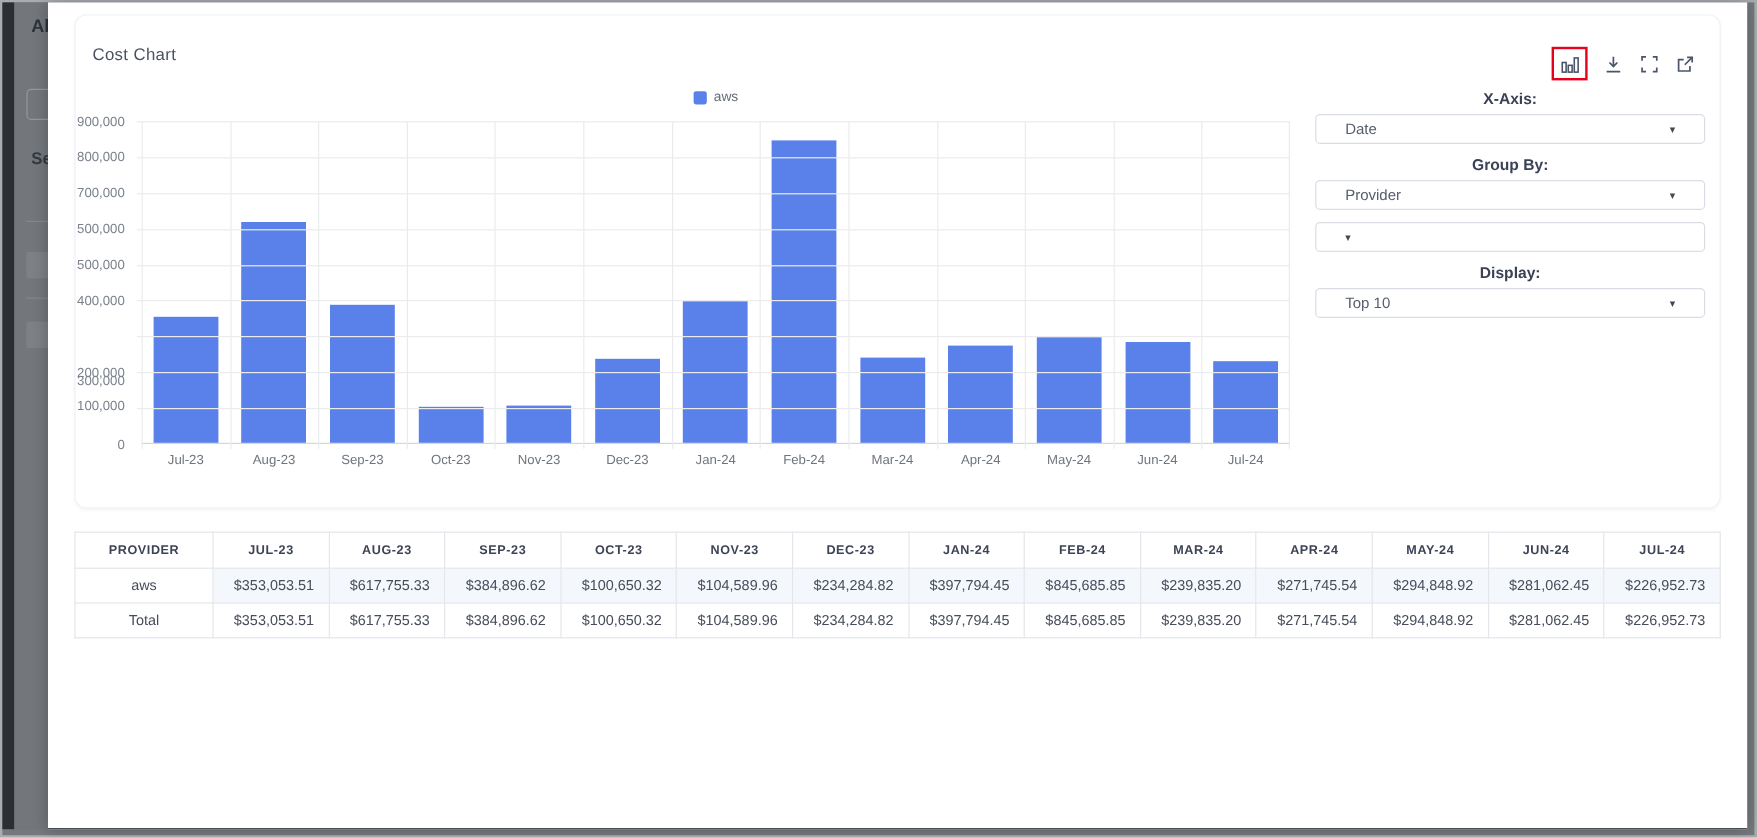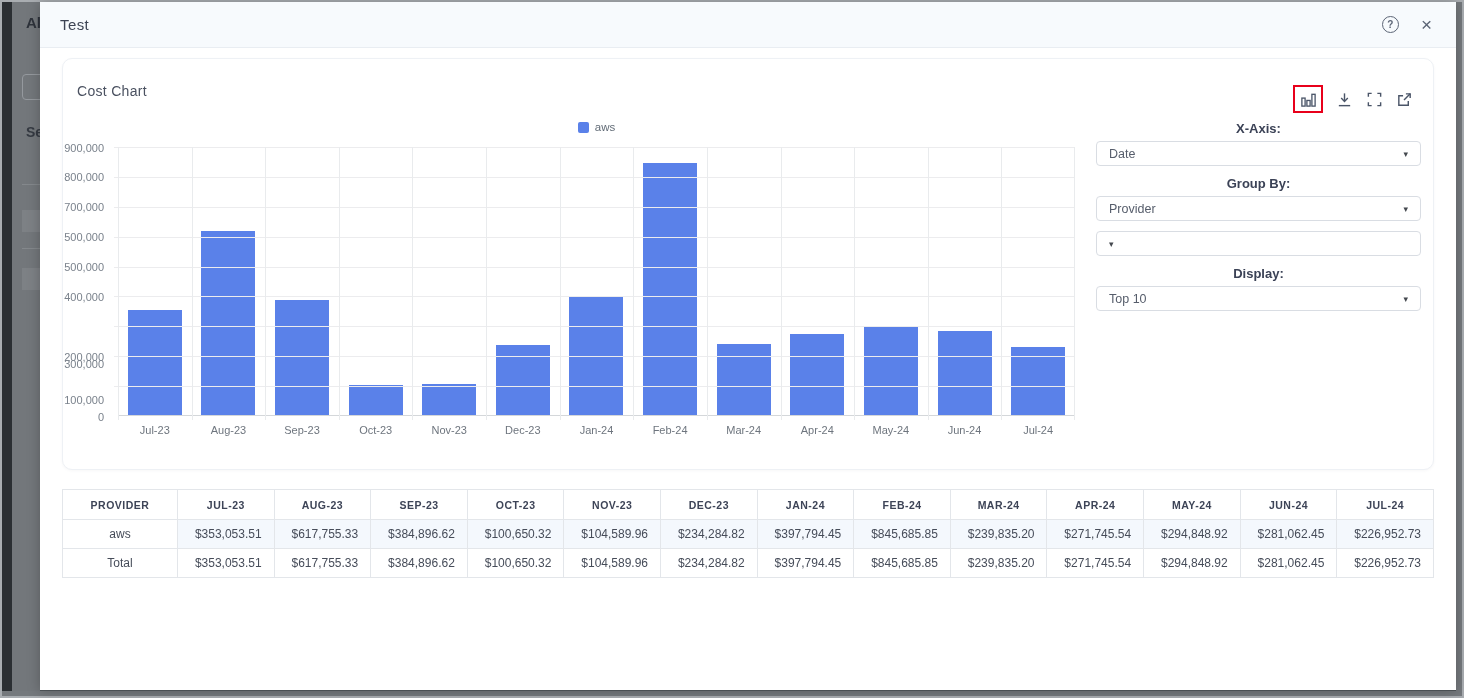--- a/index.html
+++ b/index.html
@@ -53,21 +53,21 @@
 
   .x-labels { position:absolute; left:55px; top:365px; width:957px; display:flex; }
   .x-labels span { flex:1; text-align:center; font-size:11px; color:#6e757e; }
 
   
   .controls { position:absolute; top:62px; right:12px; width:325px; }
   .ctl-group { margin-bottom:10px; }
   .ctl-label-row { display:flex; align-items:center; justify-content:center; margin-bottom:5px; }
   .ctl-label { font-size:13px; font-weight:bold; color:#3b4256; }
   .clear-all { font-size:12.5px; color:#4d7ce0; cursor:pointer; }
-  .select { height:25px; border:1px solid #d9dde3; border-radius:4px; background:#fff; display:flex; align-items:center; padding:0 12px; cursor:pointer; }
+  .select { height:25px; border:1px solid #d9dde3; border-radius:4px; background:#fff; display:flex; align-items:center; padding:0 24px; cursor:pointer; }
   .select-value { flex:1; font-size:12.5px; color:#565d6b; }
   .select-value.placeholder { color:#8d939e; }
   .caret { font-size:9px; color:#44494f; }
 
   
   .cost-table { width:100%; margin-top:19px; border-collapse:collapse; }
   .cost-table th, .cost-table td { border:1px solid #e3e6ea; }
   .cost-table th { height:30px; font-size:10.5px; font-weight:bold; letter-spacing:.5px; color:#3d4457; text-align:center; background:#fff; }
   .cost-table td { height:29px; font-size:12px; color:#464c59; text-align:right; padding-right:12px; background:#fff; }
   .cost-table td.row-label { text-align:center; padding-right:0; width:115px; }
@@ -84,26 +84,20 @@
     <div class="bg-frag-box"></div>
     <div class="bg-frag-sub">Se</div>
     <div class="bg-line" style="top:182px"></div>
     <div class="bg-row" style="top:208px"></div>
     <div class="bg-line" style="top:246px"></div>
     <div class="bg-row" style="top:266px"></div>
   </div>
 
   <div class="modal">
 
-    <div class="modal-header">
-      <span class="modal-title">Test</span>
-      <span class="mh-spacer"></span>
-      <span class="help-btn">?</span>
-      <span class="close-btn">×</span>
-    </div>
 
     <div class="modal-body">
 
       <div class="card">
         <div class="card-title">Cost Chart</div>
 
         <div class="toolbar">
           <span class="highlight-box">
             <span class="tb-icon">
               <svg viewBox="0 0 18 18" fill="none" stroke="currentColor" stroke-width="1.4">
@@ -137,21 +131,21 @@
           </span>
         </div>
 
         <div class="legend">
           <span class="legend-swatch" style="background: rgb(90, 129, 233);"></span>
           <span class="legend-label">aws</span>
         </div>
 
         <div class="y-labels">
             <span style="top: 263.5px;">0</span>
-            <span style="top: 247px;">100,000</span>
+            <span style="top: 232px;">100,000</span>
             <span style="top: 203.722px;">200,000</span>
             <span style="top: 173.833px; margin-top: 37px;">300,000</span>
             <span style="top: 143.944px;">400,000</span>
             <span style="top: 114.056px;">500,000</span>
             <span style="top: 84.1667px;">500,000</span>
             <span style="top: 54.2778px;">700,000</span>
             <span style="top: 24.3889px;">800,000</span>
             <span style="top: -5.5px;">900,000</span>
           </div>
         <div class="plot">

